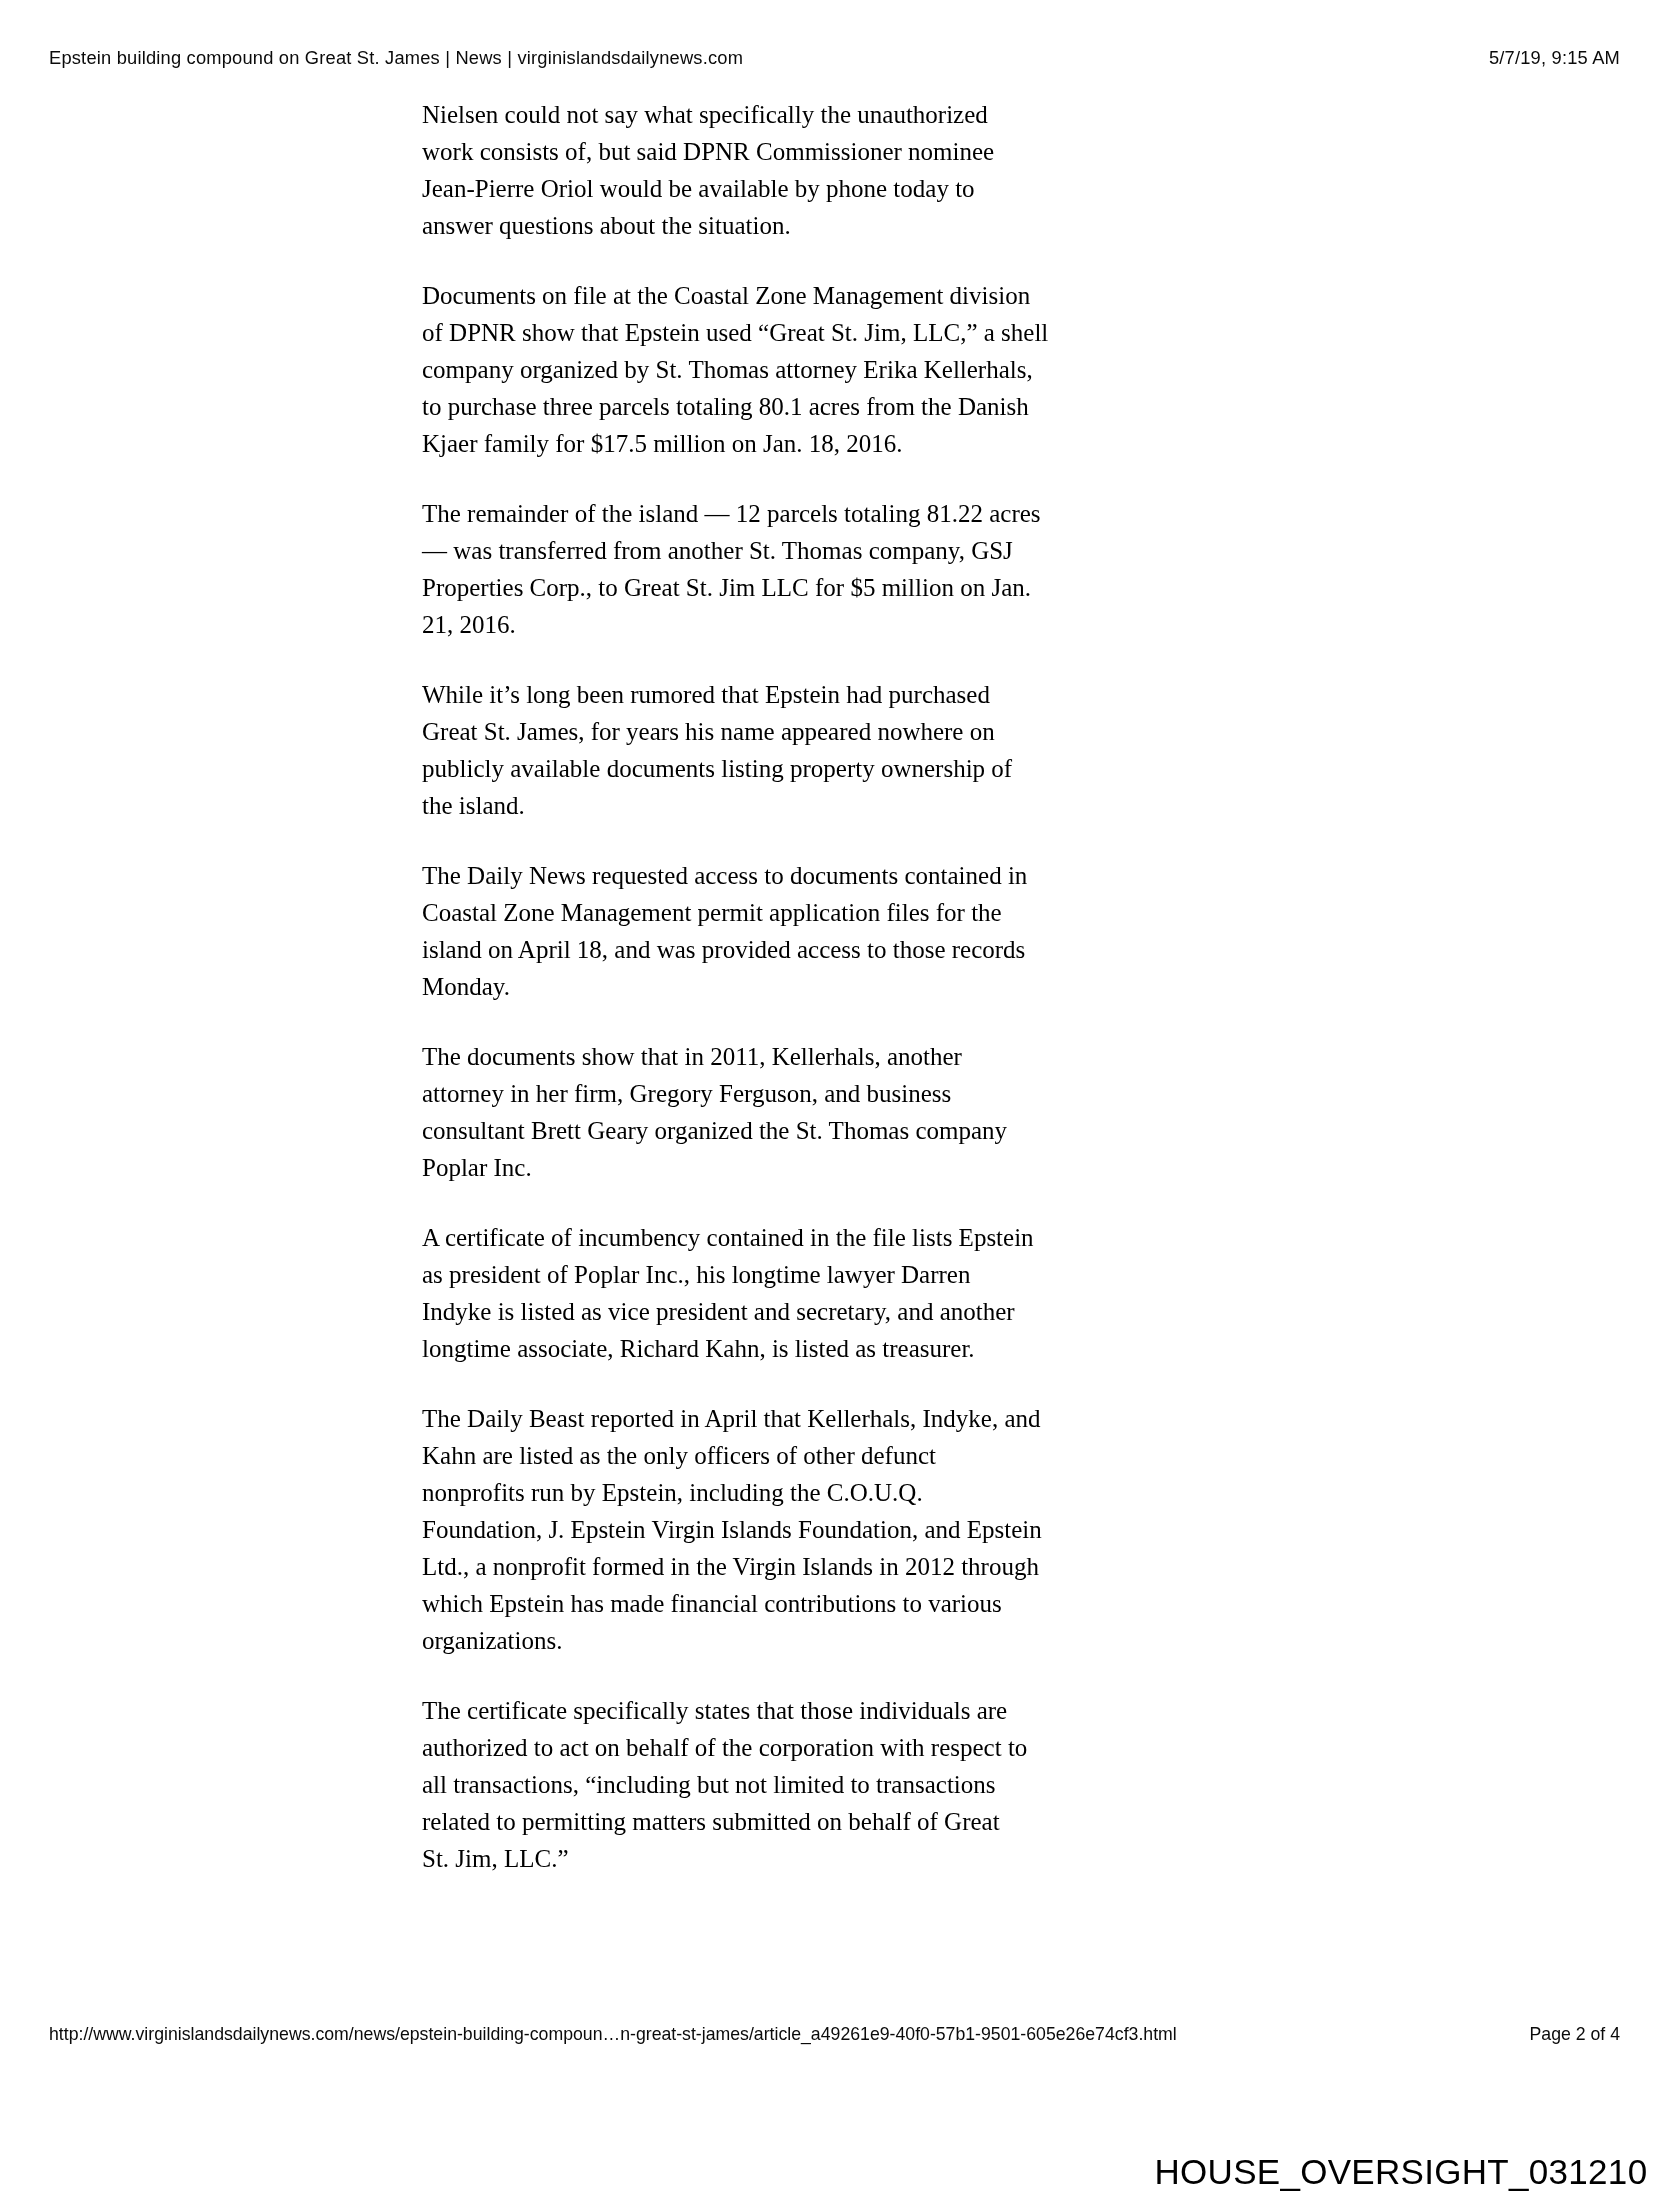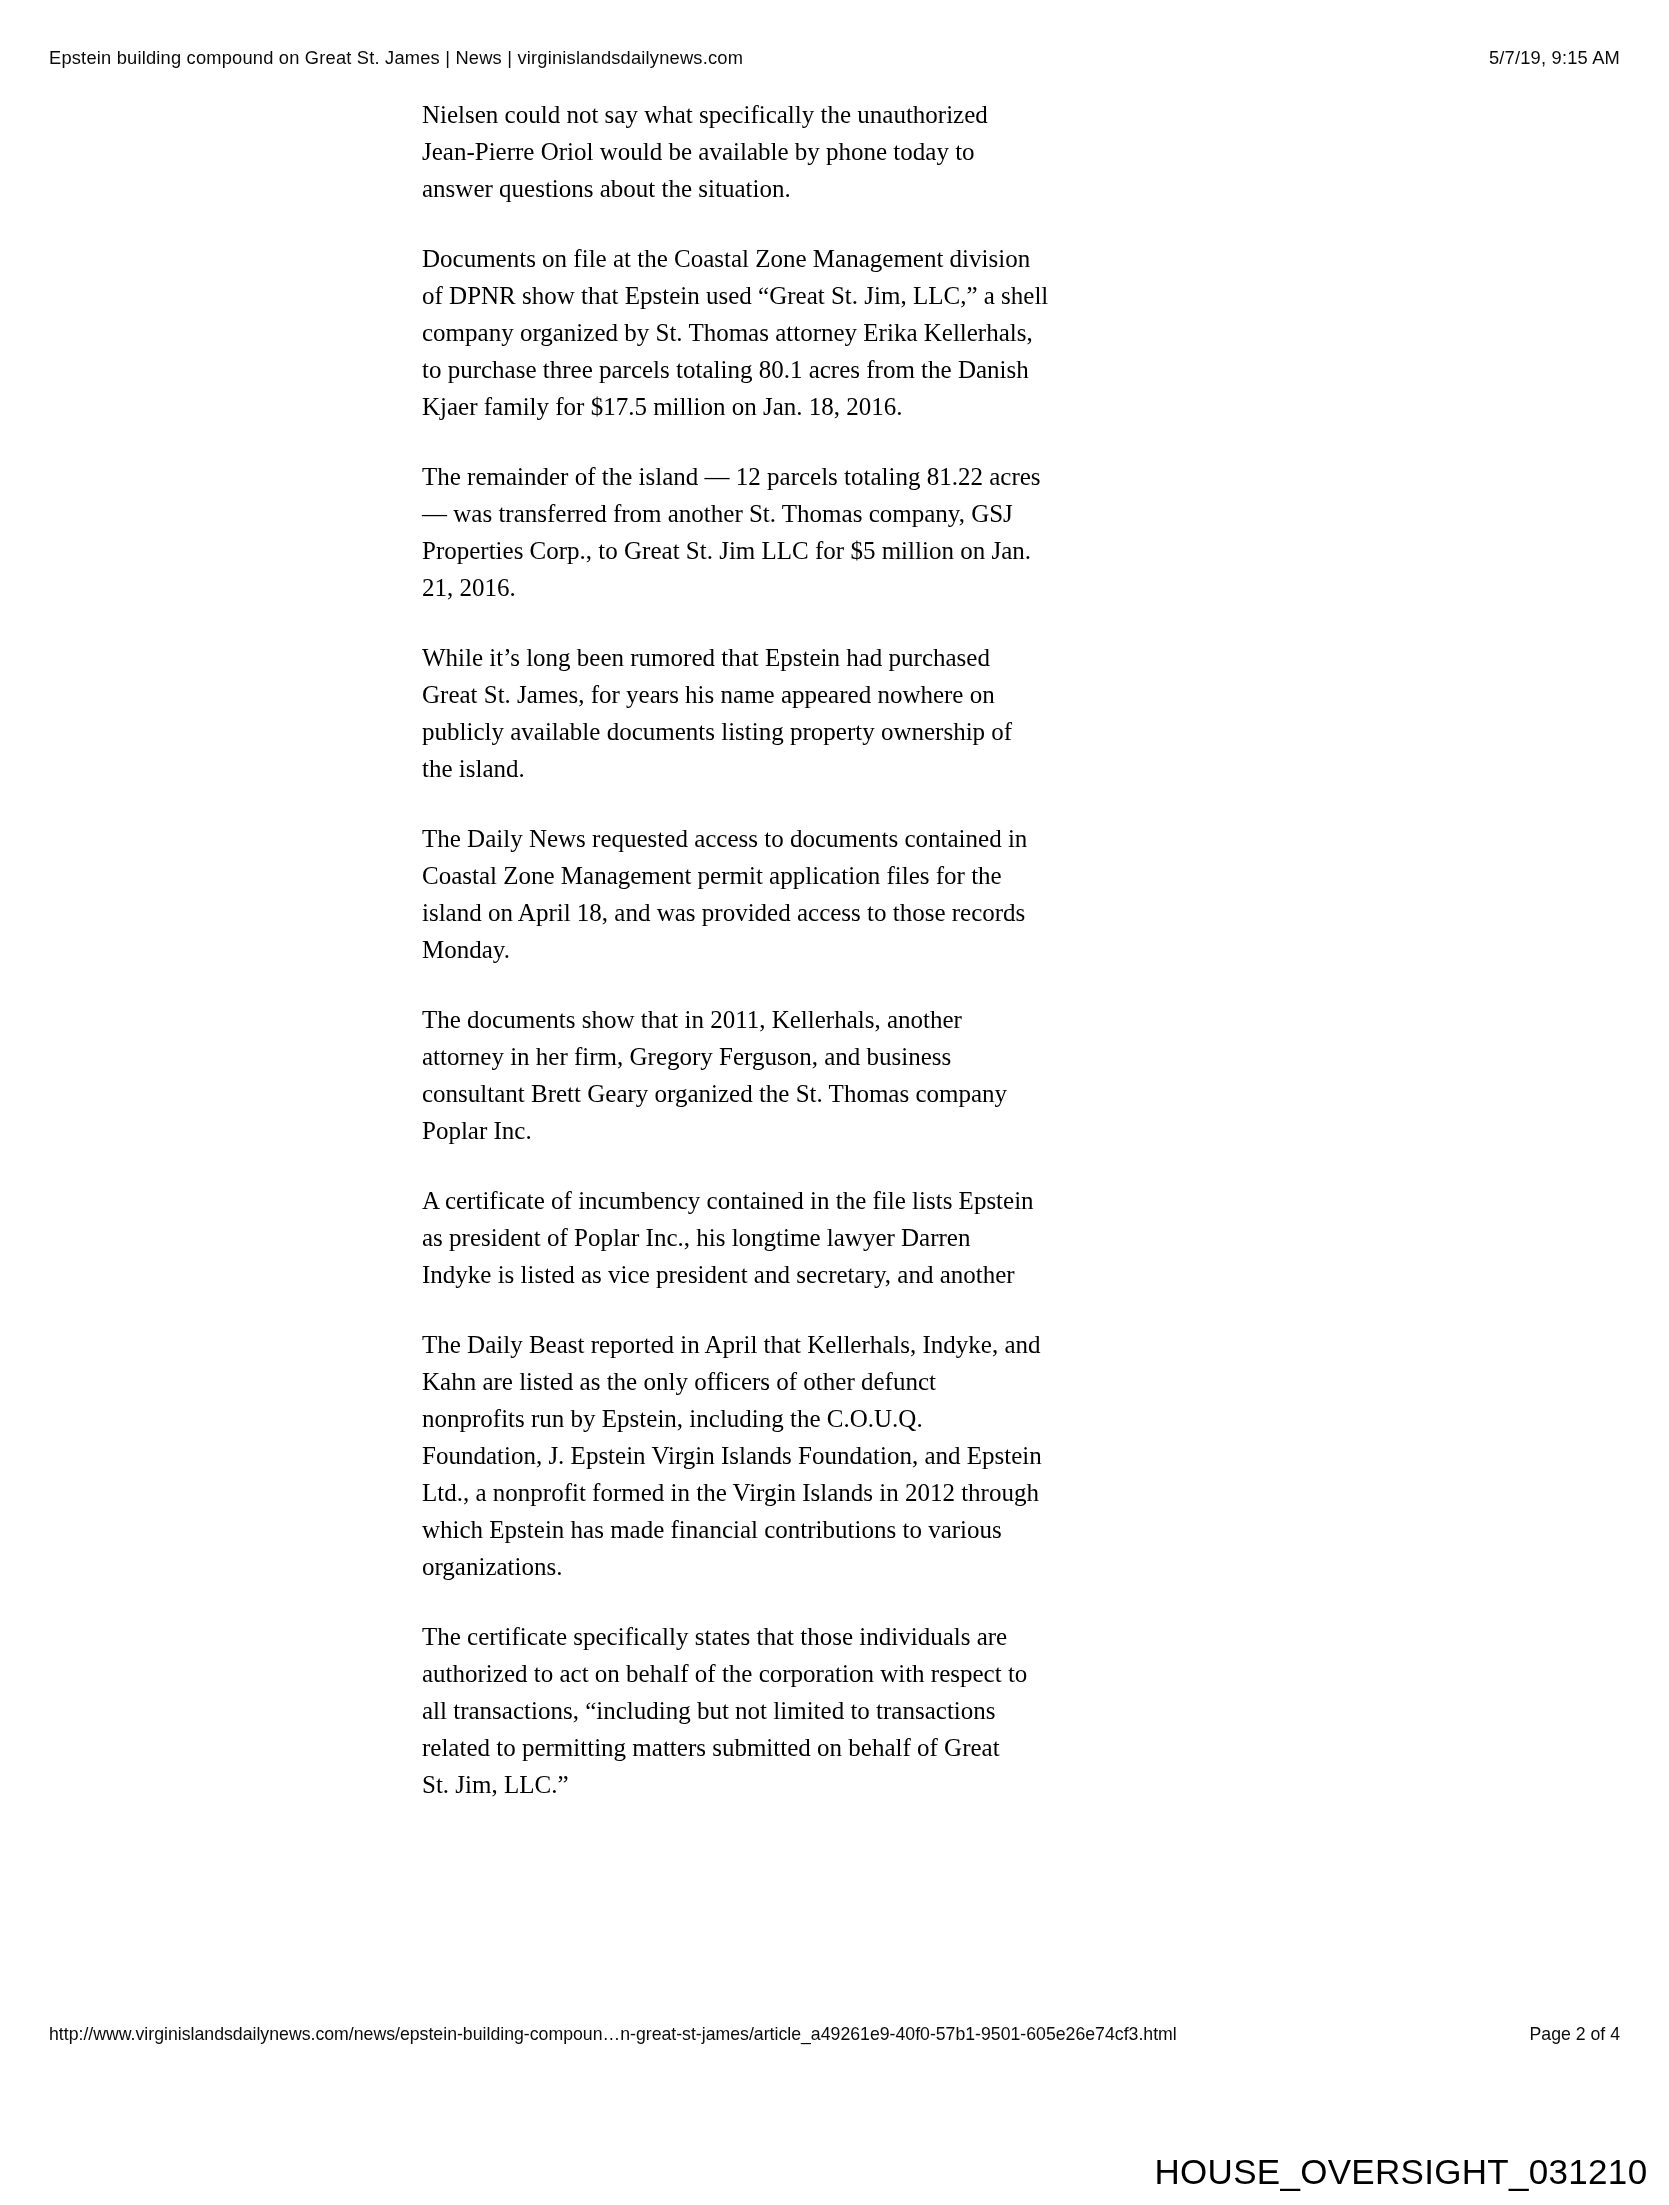--- a/index.html
+++ b/index.html
@@ -74,20 +74,21 @@
 <div class="page">
 
   <div class="print-header">
     <span>Epstein building compound on Great St. James | News | virginislandsdailynews.com</span>
     <span>5/7/19, 9:15 AM</span>
   </div>
 
   <div class="article">
       <div class="paragraph">
         <div class="line">Nielsen could not say what specifically the unauthorized</div>
+        <div class="line">work consists of, but said DPNR Commissioner nominee</div>
         <div class="line">Jean-Pierre Oriol would be available by phone today to</div>
         <div class="line">answer questions about the situation.</div>
       </div>
       <div class="paragraph">
         <div class="line">Documents on file at the Coastal Zone Management division</div>
         <div class="line">of DPNR show that Epstein used “Great St. Jim, LLC,” a shell</div>
         <div class="line">company organized by St. Thomas attorney Erika Kellerhals,</div>
         <div class="line">to purchase three parcels totaling 80.1 acres from the Danish</div>
         <div class="line">Kjaer family for $17.5 million on Jan. 18, 2016.</div>
       </div>
@@ -112,20 +113,21 @@
       <div class="paragraph">
         <div class="line">The documents show that in 2011, Kellerhals, another</div>
         <div class="line">attorney in her firm, Gregory Ferguson, and business</div>
         <div class="line">consultant Brett Geary organized the St. Thomas company</div>
         <div class="line">Poplar Inc.</div>
       </div>
       <div class="paragraph">
         <div class="line">A certificate of incumbency contained in the file lists Epstein</div>
         <div class="line">as president of Poplar Inc., his longtime lawyer Darren</div>
         <div class="line">Indyke is listed as vice president and secretary, and another</div>
+        <div class="line">longtime associate, Richard Kahn, is listed as treasurer.</div>
       </div>
       <div class="paragraph">
         <div class="line">The Daily Beast reported in April that Kellerhals, Indyke, and</div>
         <div class="line">Kahn are listed as the only officers of other defunct</div>
         <div class="line">nonprofits run by Epstein, including the C.O.U.Q.</div>
         <div class="line">Foundation, J. Epstein Virgin Islands Foundation, and Epstein</div>
         <div class="line">Ltd., a nonprofit formed in the Virgin Islands in 2012 through</div>
         <div class="line">which Epstein has made financial contributions to various</div>
         <div class="line">organizations.</div>
       </div>

